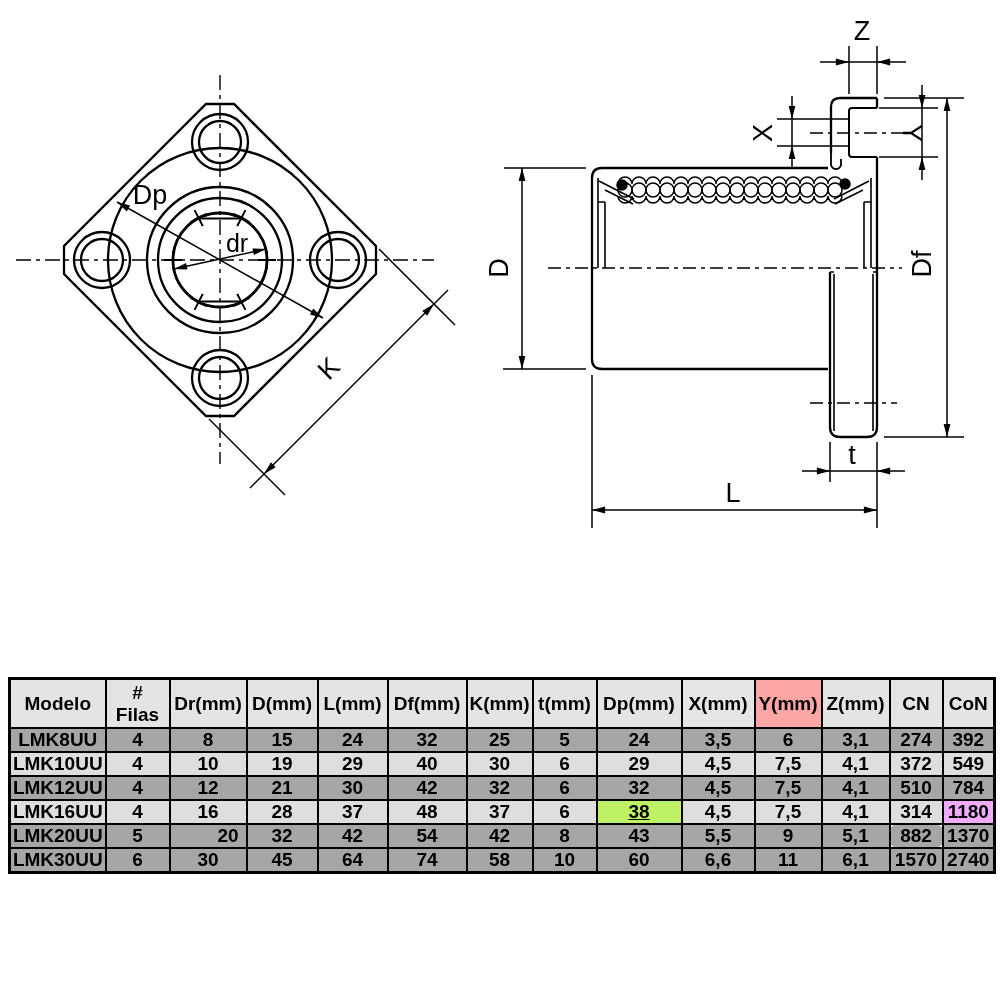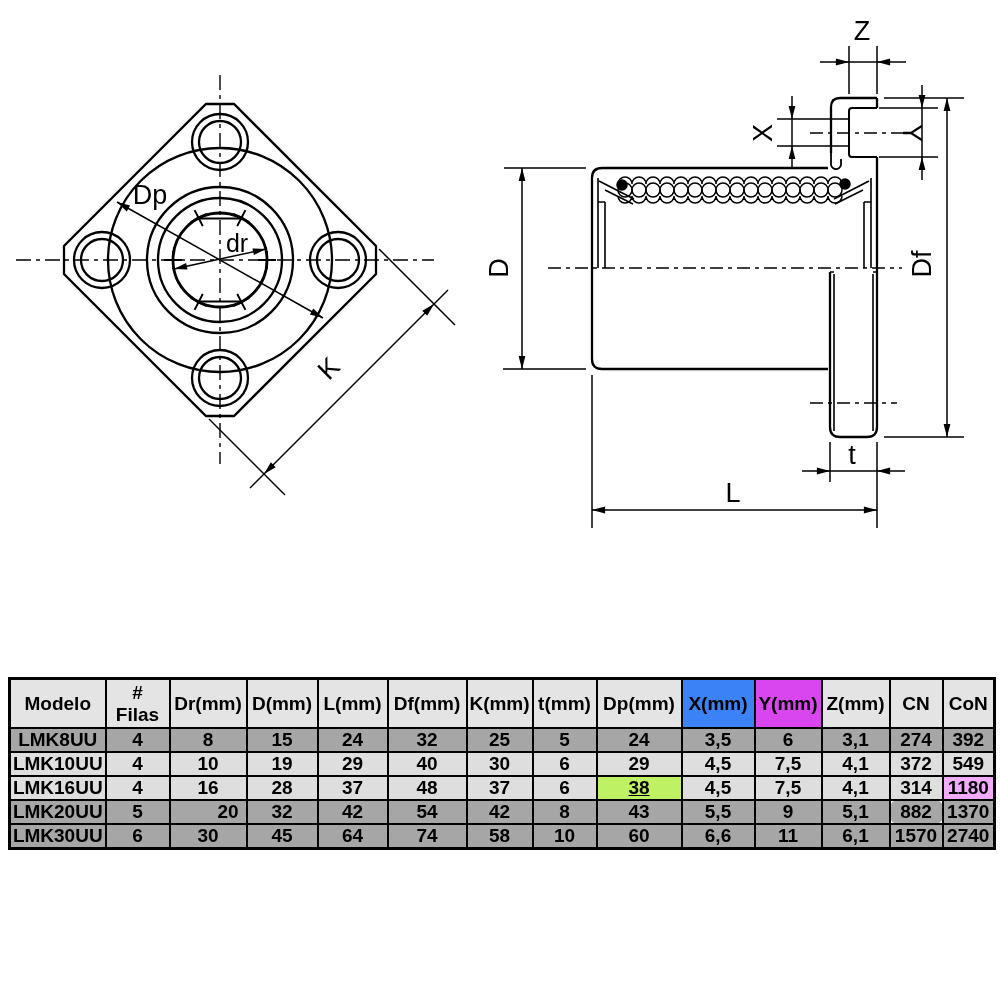--- a/index.html
+++ b/index.html
@@ -226,22 +226,22 @@
           <th style="background: rgb(228, 228, 228);">Modelo</th>
           <th style="background: rgb(228, 228, 228);">#
 Filas</th>
           <th style="background: rgb(228, 228, 228);">Dr(mm)</th>
           <th style="background: rgb(228, 228, 228);">D(mm)</th>
           <th style="background: rgb(228, 228, 228);">L(mm)</th>
           <th style="background: rgb(228, 228, 228);">Df(mm)</th>
           <th style="background: rgb(228, 228, 228);">K(mm)</th>
           <th style="background: rgb(228, 228, 228);">t(mm)</th>
           <th style="background: rgb(228, 228, 228);">Dp(mm)</th>
-          <th style="background: #3b82f6;">X(mm)</th>
-          <th style="background: #d946ef; margin-left: 24px;">Y(mm)</th>
+          <th style="background: #e5e5e5;">X(mm)</th>
+          <th style="background: #fca5a5; margin-left: 24px;">Y(mm)</th>
           <th style="background: rgb(228, 228, 228);">Z(mm)</th>
           <th style="background: rgb(228, 228, 228);">CN</th>
           <th style="background: rgb(228, 228, 228);">CoN</th>
         </tr>
   </thead>
   <tbody id="tbody">
         <tr>
           <td style="background: rgb(166, 166, 166);">LMK8UU</td>
           <td style="background: rgb(166, 166, 166);">4</td>
           <td style="background: rgb(166, 166, 166);">8</td>
@@ -267,20 +267,36 @@
           <td style="background: rgb(222, 222, 222);">30</td>
           <td style="background: rgb(222, 222, 222);">6</td>
           <td style="background: rgb(222, 222, 222);">29</td>
           <td style="background: rgb(222, 222, 222);">4,5</td>
           <td style="background: rgb(222, 222, 222);">7,5</td>
           <td style="background: rgb(222, 222, 222);">4,1</td>
           <td style="background: rgb(222, 222, 222);">372</td>
           <td style="background: rgb(222, 222, 222);">549</td>
         </tr>
         <tr>
+          <td style="background: rgb(166, 166, 166);">LMK12UU</td>
+          <td style="background: rgb(166, 166, 166);">4</td>
+          <td style="background: rgb(166, 166, 166);">12</td>
+          <td style="background: rgb(166, 166, 166);">21</td>
+          <td style="background: rgb(166, 166, 166);">30</td>
+          <td style="background: rgb(166, 166, 166);">42</td>
+          <td style="background: rgb(166, 166, 166);">32</td>
+          <td style="background: rgb(166, 166, 166);">6</td>
+          <td style="background: rgb(166, 166, 166);">32</td>
+          <td style="background: rgb(166, 166, 166);">4,5</td>
+          <td style="background: rgb(166, 166, 166);">7,5</td>
+          <td style="background: rgb(166, 166, 166);">4,1</td>
+          <td style="background: rgb(166, 166, 166);">510</td>
+          <td style="background: rgb(166, 166, 166);">784</td>
+        </tr>
+        <tr>
           <td style="background: rgb(222, 222, 222);">LMK16UU</td>
           <td style="background: rgb(222, 222, 222);">4</td>
           <td style="background: rgb(222, 222, 222);">16</td>
           <td style="background: rgb(222, 222, 222);">28</td>
           <td style="background: rgb(222, 222, 222);">37</td>
           <td style="background: rgb(222, 222, 222);">48</td>
           <td style="background: rgb(222, 222, 222);">37</td>
           <td style="background: rgb(222, 222, 222);">6</td>
           <td style="background: #bef264; text-decoration: underline;">38</td>
           <td style="background: rgb(222, 222, 222);">4,5</td>

